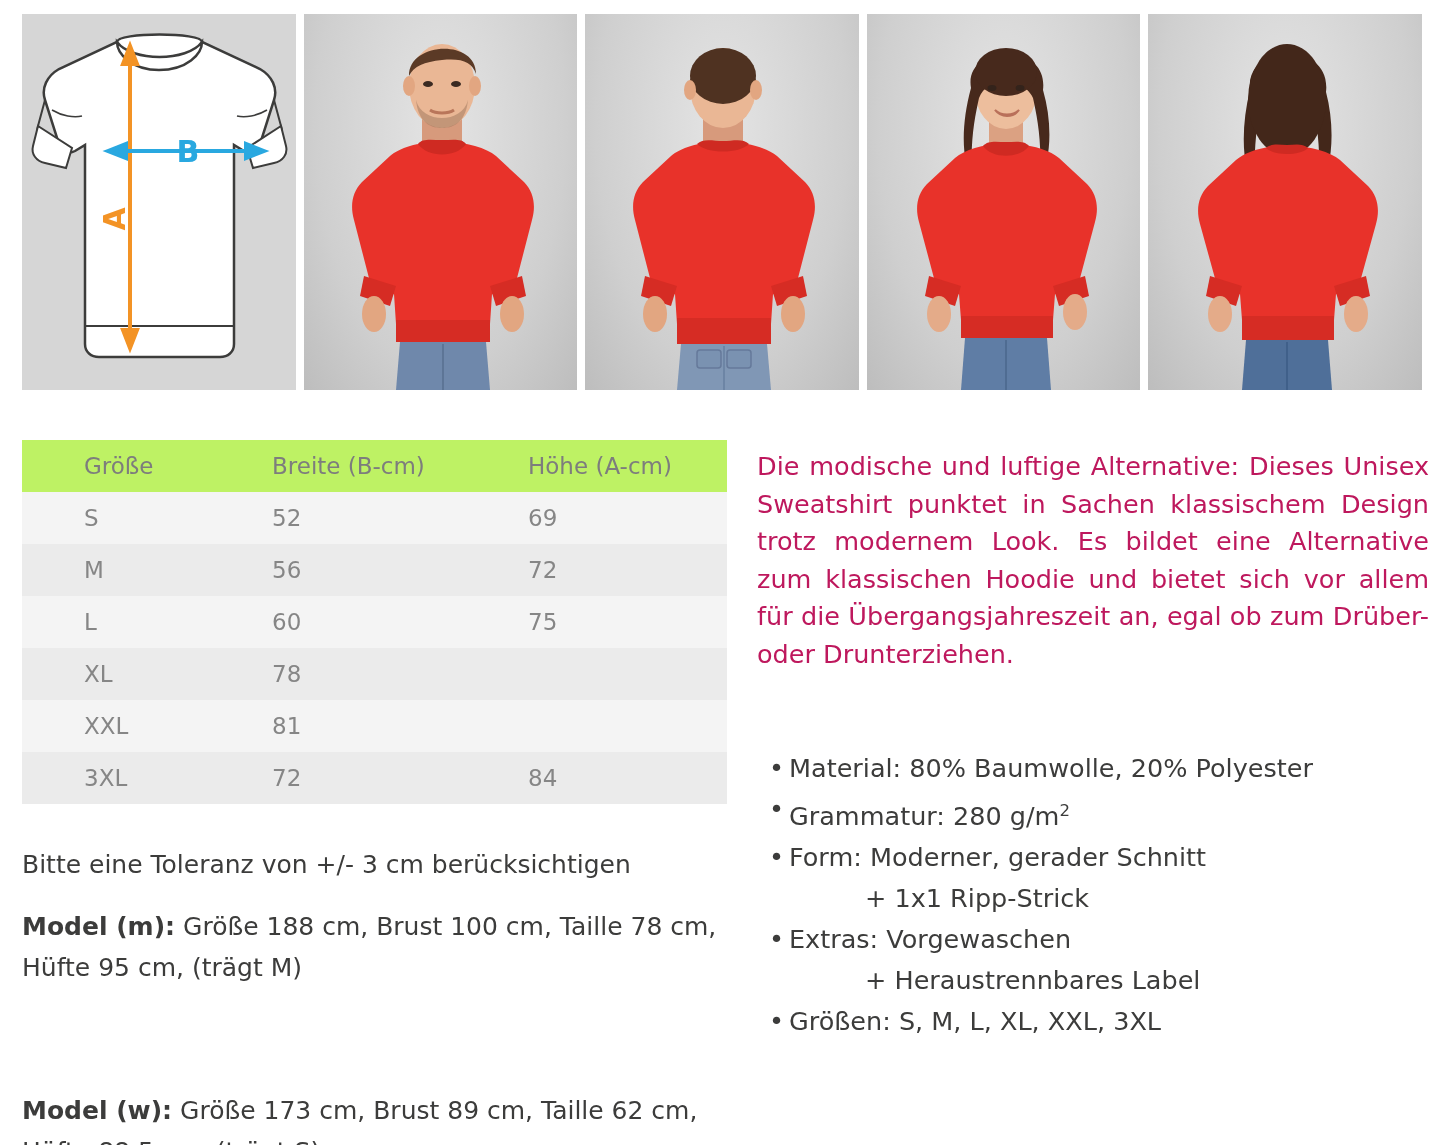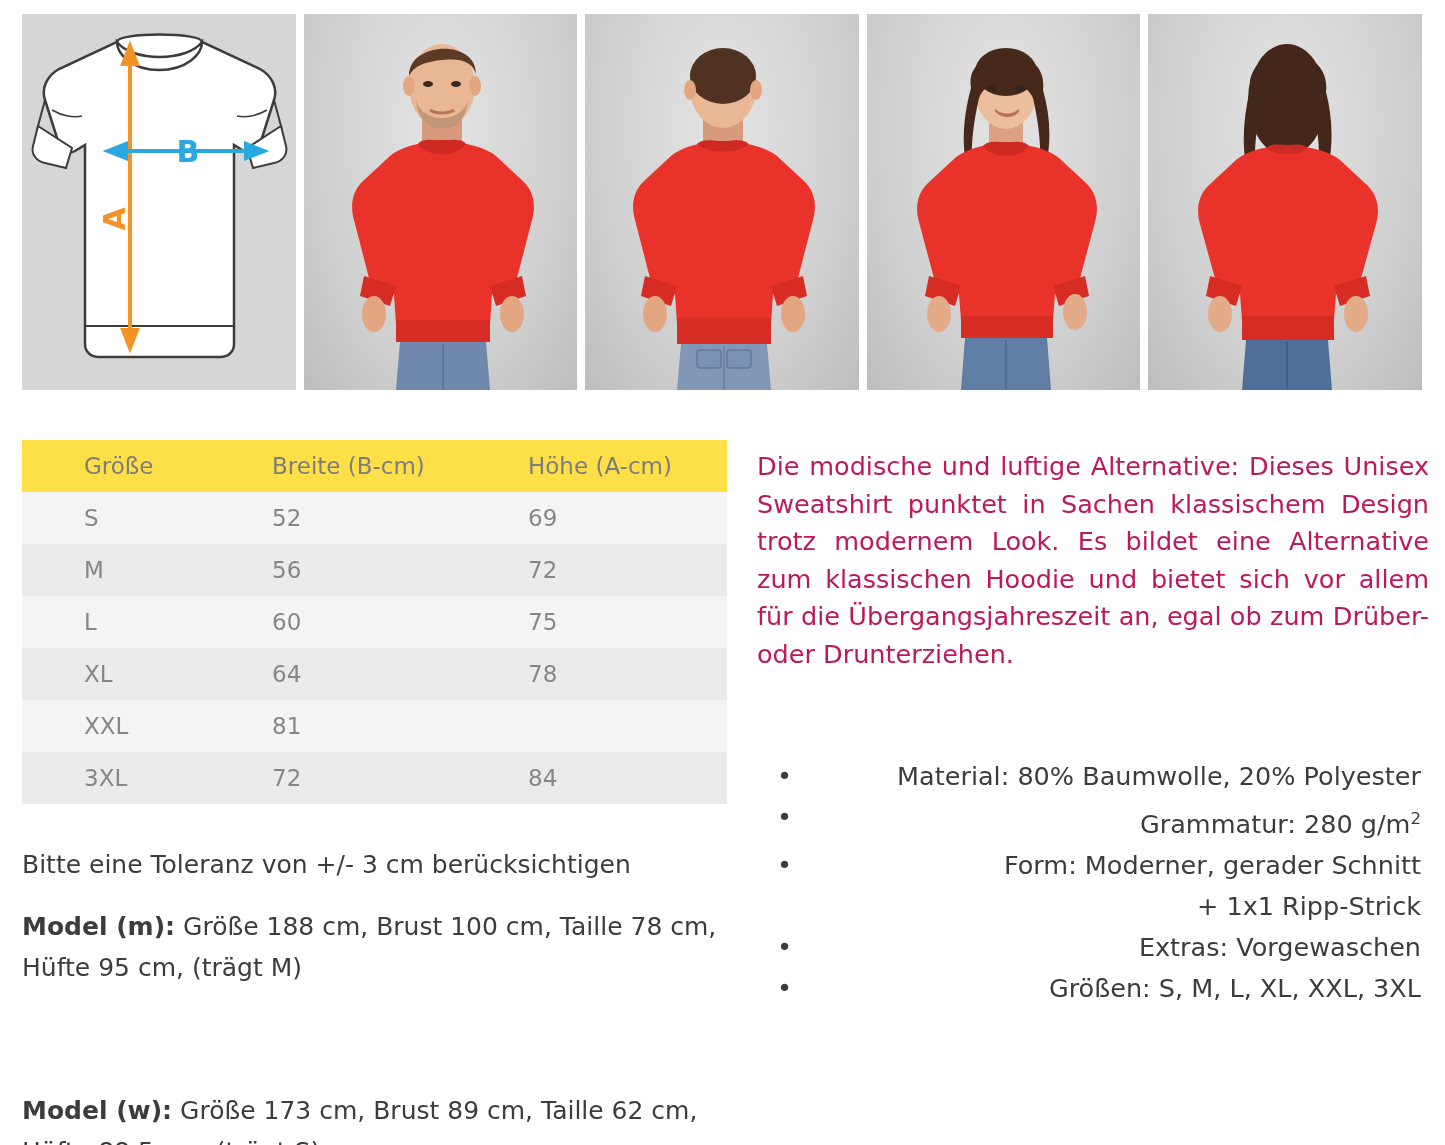--- a/index.html
+++ b/index.html
@@ -58,21 +58,21 @@
     top: 440px;
     width: 705px;
     font-size: 23px;
     color: #868686;
   }
   .trow {
     display: flex;
     height: 52px;
     align-items: center;
   }
-  .trow.head { background: #fde047; color: #7d7d7d; }
+  .trow.head { background: #bef264; color: #7d7d7d; }
   .trow.odd  { background: #f4f4f4; }
   .trow.even { background: #ebebeb; }
   .c0 { width: 250px; padding-left: 62px; box-sizing: border-box; }
   .c1 { width: 256px; }
   .c2 { width: 199px; }
 
   .tolerance {
     position: absolute;
     left: 22px;
     top: 812px;
@@ -107,24 +107,23 @@
   .features {
     position: absolute;
     left: 757px;
     top: 740px;
     width: 680px;
     font-size: 25.5px;
     line-height: 41px;
     color: #3c3c3b;
   }
   .features ul {
-    margin: 16px;
+    margin: 8px;
     padding: 0;
     list-style: none;
-    text-align: right;
   }
   .features li {
     position: relative;
     padding-left: 24px;
   }
   .features li::before {
     content: "•";
     position: absolute;
     left: 4px;
     top: 0;
@@ -294,21 +293,20 @@
     <div class="c1">56</div>
     <div class="c2">72</div>
   </div>
   <div class="trow odd">
     <div class="c0">L</div>
     <div class="c1">60</div>
     <div class="c2">75</div>
   </div>
   <div class="trow even">
     <div class="c0">XL</div>
-    <div class="c1">64</div>
     <div class="c2">78</div>
   </div>
   <div class="trow odd">
     <div class="c0">XXL</div>
     <div class="c2">81</div>
   </div>
   <div class="trow even">
     <div class="c0">3XL</div>
     <div class="c1">72</div>
     <div class="c2">84</div>
@@ -327,15 +325,16 @@
 
 <div class="desc">Die modische und luftige Alternative: Dieses Unisex Sweatshirt punktet in Sachen klassischem Design trotz modernem Look. Es bildet eine Alternative zum klassischen Hoodie und bietet sich vor allem für die Übergangsjahreszeit an, egal ob zum Drüber- oder Drunterziehen.</div>
 
 <div class="features">
   <ul>
     <li>Material: 80% Baumwolle, 20% Polyester</li>
     <li><span>Grammatur: 280 g/m<sup>2</sup></span></li>
     <li>Form: Moderner, gerader Schnitt</li>
     <li class="sub">+ 1x1 Ripp-Strick</li>
     <li>Extras: Vorgewaschen</li>
+    <li class="sub">+ Heraustrennbares Label</li>
     <li>Größen:  S, M, L, XL, XXL, 3XL</li>
   </ul>
 </div>
 
 </body></html>

